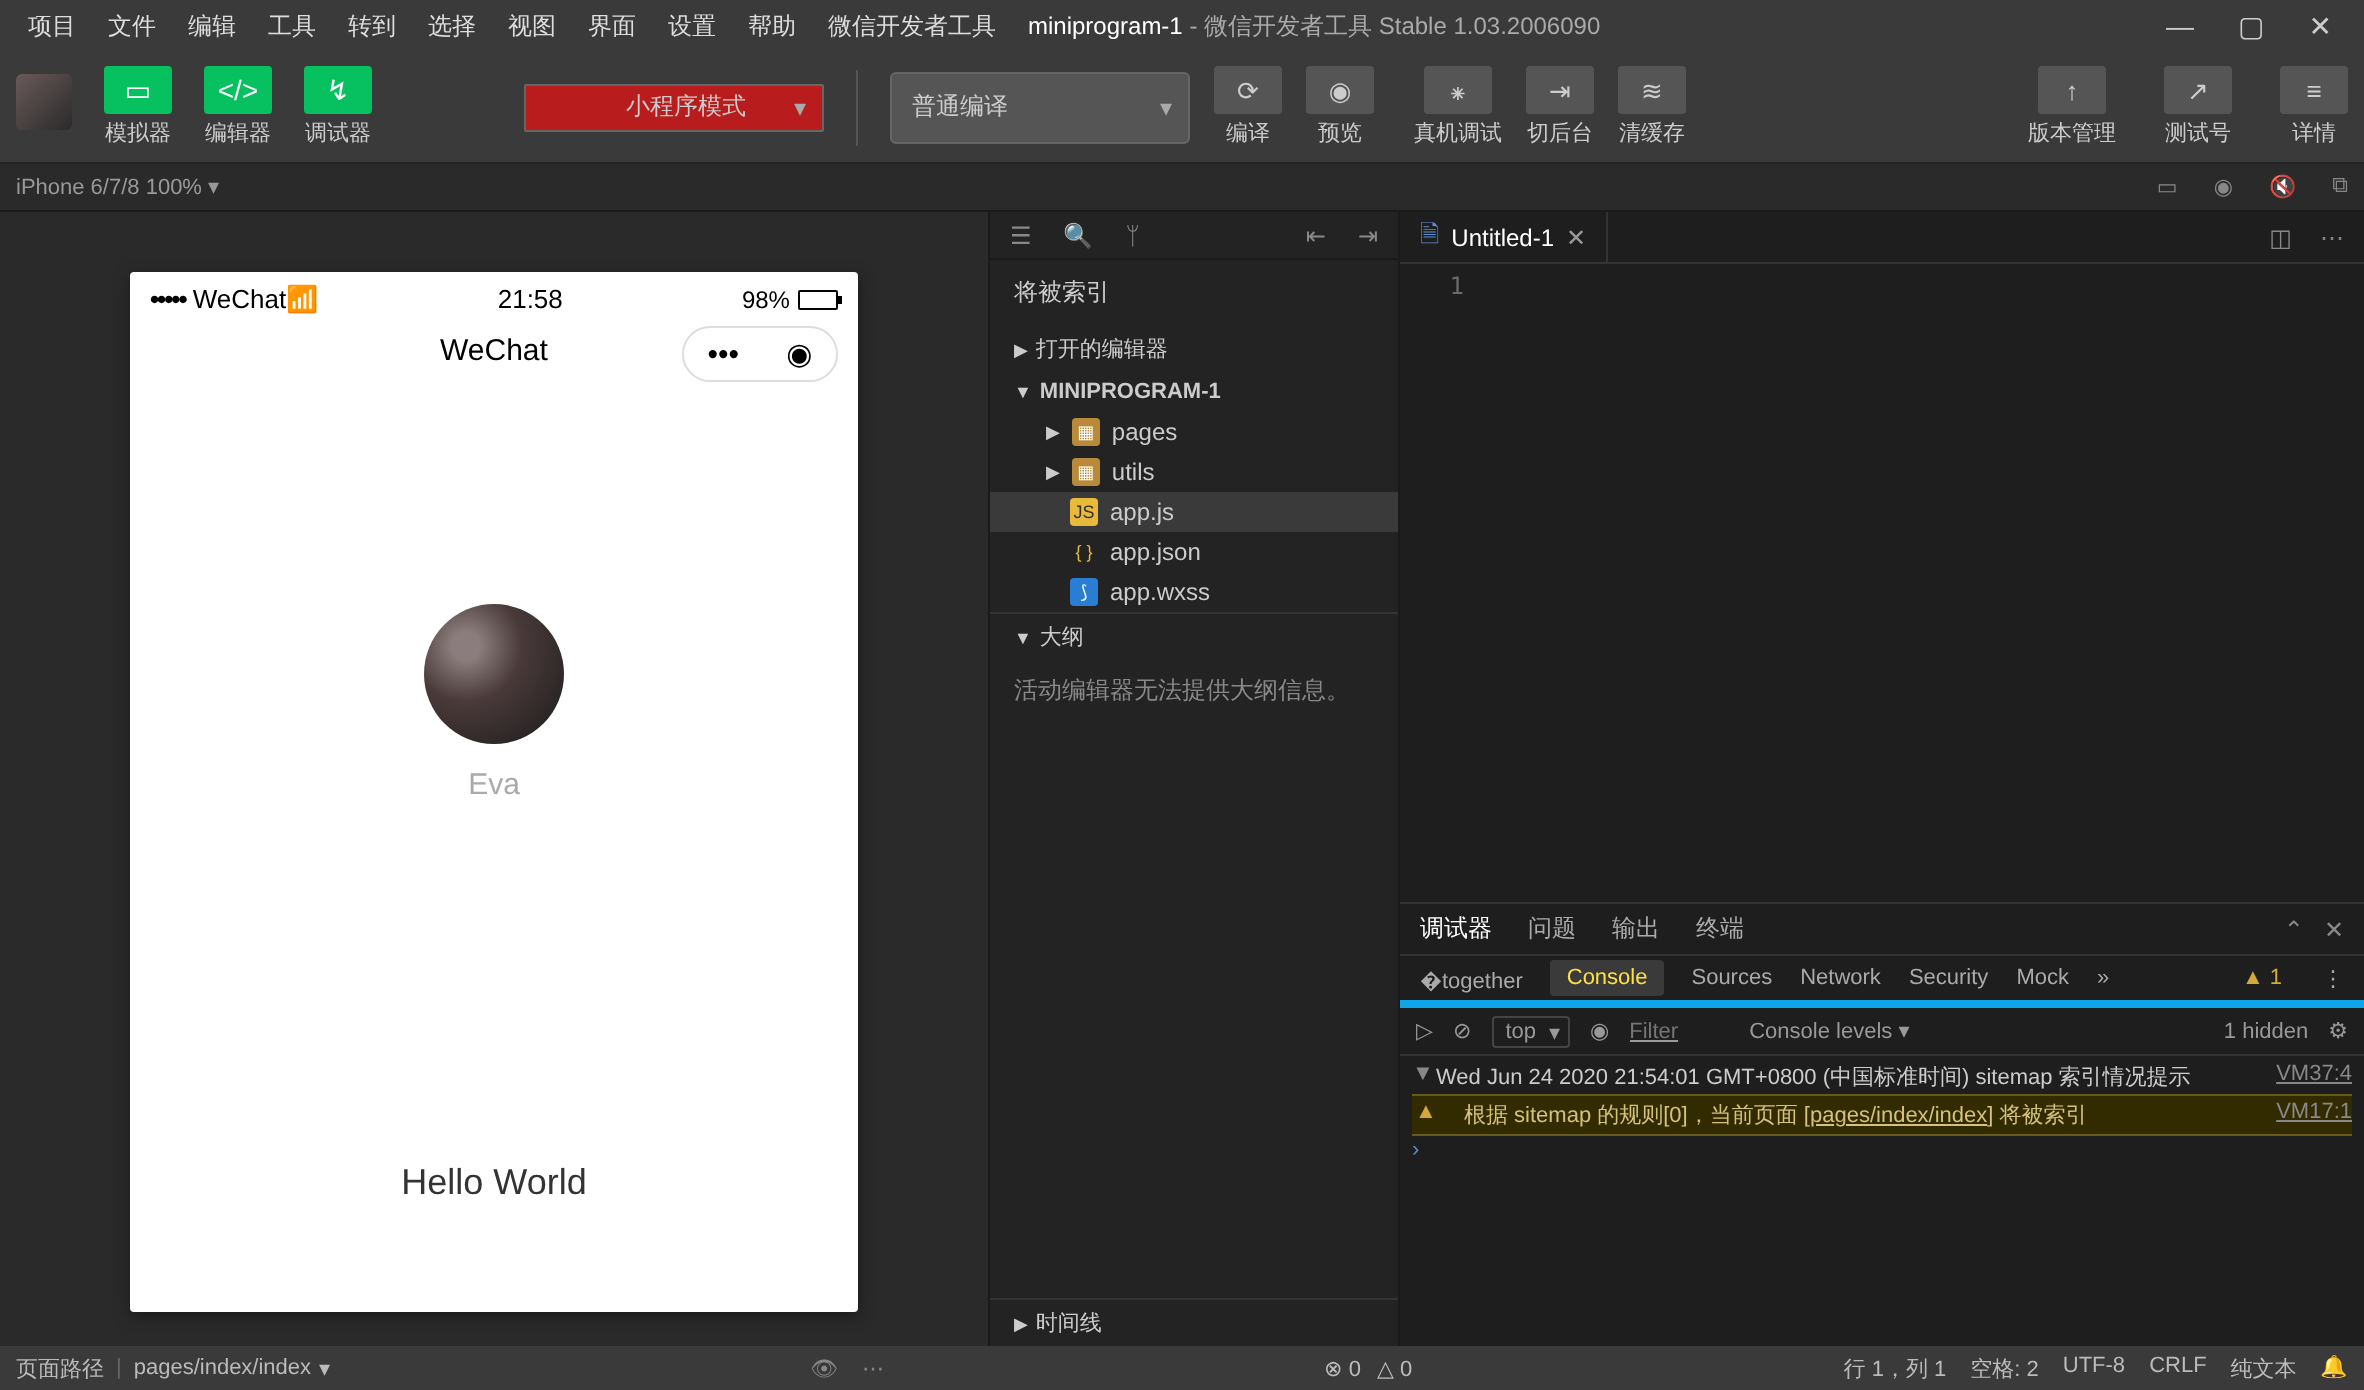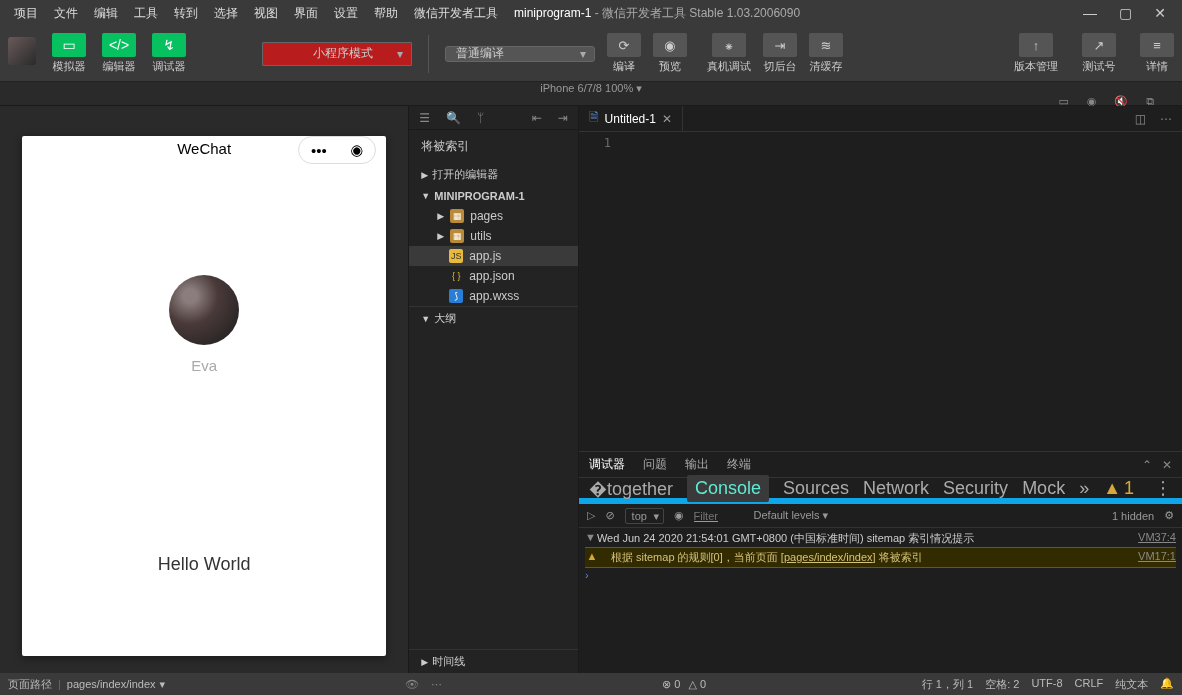--- a/index.html
+++ b/index.html
@@ -12,26 +12,26 @@
 .toolbar { height:56px; background:#3a3a3a; display:flex; align-items:center; padding:4px 8px; border-bottom:1px solid #222; }
 .tool-left { display:flex; align-items:flex-start; gap:16px; }
 .avatar-sm { width:28px; height:28px; background:linear-gradient(135deg,#6a5a5a,#2a2a2a); border-radius:3px; margin-top:4px; }
 .tbtn-group { display:flex; flex-direction:column; align-items:center; gap:2px; }
 .tbtn { width:34px; height:24px; border-radius:2px; display:flex; align-items:center; justify-content:center; color:#fff; font-size:14px; }
 .green { background:#07c160; }
 .tbtn-label { font-size:11px; color:#ccc; }
 .mode-select { margin-left:76px; width:150px; height:24px; background:#b91c1c; border:1px solid #666; border-radius:1px; display:flex; align-items:center; justify-content:center; font-size:12px; position:relative;padding-left:12px; }
 .mode-select::after { content:"▾"; position:absolute; right:8px; color:#aaa; }
 .divider-v { width:1px; height:38px; background:#555; margin:0 16px; }
-.compile-select { width:150px; height:16px; background:#555; border:1px solid #666; border-radius:3px; display:flex; align-items:center; padding-left:10px; position:relative; }
+.compile-select { width:150px; height:36px; background:#555; border:1px solid #666; border-radius:3px; display:flex; align-items:center; padding-left:10px; position:relative; }
 .compile-select::after { content:"▾"; position:absolute; right:8px; color:#aaa; }
 .icon-btn-group { display:flex; flex-direction:column; align-items:center; gap:2px; margin-left:12px; }
 .icon-btn { width:34px; height:24px; background:#555; border-radius:2px; display:flex; align-items:center; justify-content:center; color:#ccc; font-size:13px; }
 .right-tools { margin-left:auto; display:flex; gap:12px; }
-.devbar { height:24px; background:#2a2a2a; display:flex; align-items:center; padding:0 28px; border-bottom:1px solid #1a1a1a; color:#999; font-size:11px;flex-direction:column; }
+.devbar { height:24px; background:#2a2a2a; display:flex; align-items:center; padding:0 8px; border-bottom:1px solid #1a1a1a; color:#999; font-size:11px; }
 .devbar .right-icons { margin-left:auto; display:flex; gap:18px; color:#888; }
 .main { display:flex; height:calc(695px - 26px - 56px - 24px - 22px); }
 .sim-pane { width:494px; background:#2a2a2a; display:flex; justify-content:center; padding-top:30px; }
 .phone { width:364px; height:520px; background:#fff; border-radius:2px; box-shadow:0 2px 8px rgba(0,0,0,.4); color:#000; display:flex; flex-direction:column; align-items:center; }
 .status { width:100%; display:flex; align-items:center; justify-content:space-between; padding:6px 10px; font-size:13px; }
 .status .dots { font-weight:bold; letter-spacing:-1px; }
 .status .right { display:flex; align-items:center; gap:4px; font-size:12px; }
 .battery { width:20px; height:10px; border:1px solid #000; border-radius:1px; position:relative; }
 .battery::after { content:""; position:absolute; right:-3px; top:2px; width:2px; height:4px; background:#000; }
 .battery-fill { width:90%; height:100%; background:#000; }
@@ -59,22 +59,22 @@
 .editor-header { height:26px; display:flex; align-items:center; border-bottom:1px solid #333; }
 .tab { height:100%; padding:0 10px; display:flex; align-items:center; gap:6px; background:#1e1e1e; color:#fff; font-size:12px; border-right:1px solid #333; }
 .tab-close { color:#999; cursor:pointer; }
 .editor-header .ed-icons { margin-left:auto; display:flex; gap:14px; padding-right:10px; color:#888; }
 .editor-body { flex:1; display:flex; }
 .gutter { width:40px; text-align:right; color:#6a6a6a; font-size:12px; padding:4px 8px 0 0; font-family:Consolas,monospace; }
 .debugger { height:222px; border-top:1px solid #333; display:flex; flex-direction:column; background:#1e1e1e; }
 .dbg-tabs { height:26px; display:flex; align-items:center; padding:0 10px; gap:18px; color:#aaa; font-size:12px; border-bottom:1px solid #333; }
 .dbg-tabs .active { color:#fff; }
 .dbg-tabs .right { margin-left:auto; display:flex; gap:10px; color:#888; }
-.devtools-tabs { height:26px; display:flex; align-items:center; gap:14px; padding:0 10px; font-size:18px; color:#aaa; border-bottom:6px solid #0ea5e9; }
-.devtools-tabs .console-active { background:#3a3a3a; padding:3px 8px; color:#5eead4; border-radius:2px; }
+.devtools-tabs { height:26px; display:flex; align-items:center; gap:14px; padding:0 10px; font-size:11px; color:#aaa; border-bottom:4px solid #0ea5e9; }
+.devtools-tabs .console-active { background:#3a3a3a; padding:3px 8px; color:#fde047; border-radius:2px; }
 .devtools-tabs .warn { color:#d4a93a; display:flex; align-items:center; gap:3px; margin-left:auto; }
 .console-toolbar { height:24px; display:flex; align-items:center; gap:10px; padding:0 8px; font-size:11px; color:#999; border-bottom:1px solid #333; }
 .console-toolbar .ctx { border:1px solid #444; padding:1px 16px 1px 6px; border-radius:2px; position:relative; }
 .console-toolbar .ctx::after { content:"▾"; position:absolute; right:4px; }
 .console-toolbar input { background:transparent; border:none; color:#999; width:50px; outline:none; font-size:11px;text-decoration:underline; }
 .console-body { flex:1; font-family:Consolas,monospace; font-size:11px; padding:2px 6px; overflow:hidden; }
 .log-line { display:flex; padding:1px 0; }
 .log-line .arrow { width:12px; color:#888; }
 .log-line .src { margin-left:auto; color:#888; text-decoration:underline; padding-left:8px; }
 .log-group { color:#ccc; }
@@ -174,20 +174,28 @@
     <span>◉</span>
     <span>🔇</span>
     <span>⧉</span>
   </div>
 </div>
 
 <div class="main">
 
   <div class="sim-pane">
     <div class="phone">
+      <div class="status">
+        <span><span class="dots">•••••</span> <span>WeChat</span>📶</span>
+        <span>21:58</span>
+        <span class="right">
+            <span>98%</span>
+            <span class="battery"><span class="battery-fill"></span></span>
+          </span>
+      </div>
       <div class="nav">
         <span>WeChat</span>
         <div class="capsule">
             <span>•••</span>
             <span>◉</span>
           </div>
       </div>
       <div class="profile-avatar"></div>
       <div class="profile-name">Eva</div>
       <div class="hello">Hello World</div>
@@ -231,20 +239,21 @@
         <span>app.json</span>
       </div>
     <div class="tree-item lv2">
         <span class="ficon wxss">⟆</span>
         <span>app.wxss</span>
       </div>
     <div class="tree-section" style="border-top:1px solid #333">
         <span class="chev">▼</span>
         <span>大纲</span>
       </div>
+    <div class="outline-msg">活动编辑器无法提供大纲信息。</div>
     <div style="flex:1"></div>
     <div class="timeline">
         <span class="chev">▶</span>
         <span>时间线</span>
       </div>
   </div>
 
   <div class="right-pane">
     <div class="editor-header">
       <div class="tab">
@@ -282,21 +291,21 @@
         <span>»</span>
         <span class="warn">▲ <span>1</span></span>
         <span style="margin-left:6px">⋮</span>
       </div>
       <div class="console-toolbar">
         <span>▷</span>
         <span>⊘</span>
         <span class="ctx">top</span>
         <span>◉</span>
         <input placeholder="Filter" style="">
-        <span><span>Default levels</span> ▾</span>
+        <span><span>Console levels</span> ▾</span>
         <span style="margin-left:auto">1 hidden</span>
         <span>⚙</span>
       </div>
       <div class="console-body">
         <div class="log-line log-group">
           <span class="arrow">▼</span>
           <span class="bold">Wed Jun 24 2020 21:54:01 GMT+0800 (中国标准时间) sitemap 索引情况提示</span>
           <span class="src">VM37:4</span>
         </div>
         <div class="log-line log-warn">

